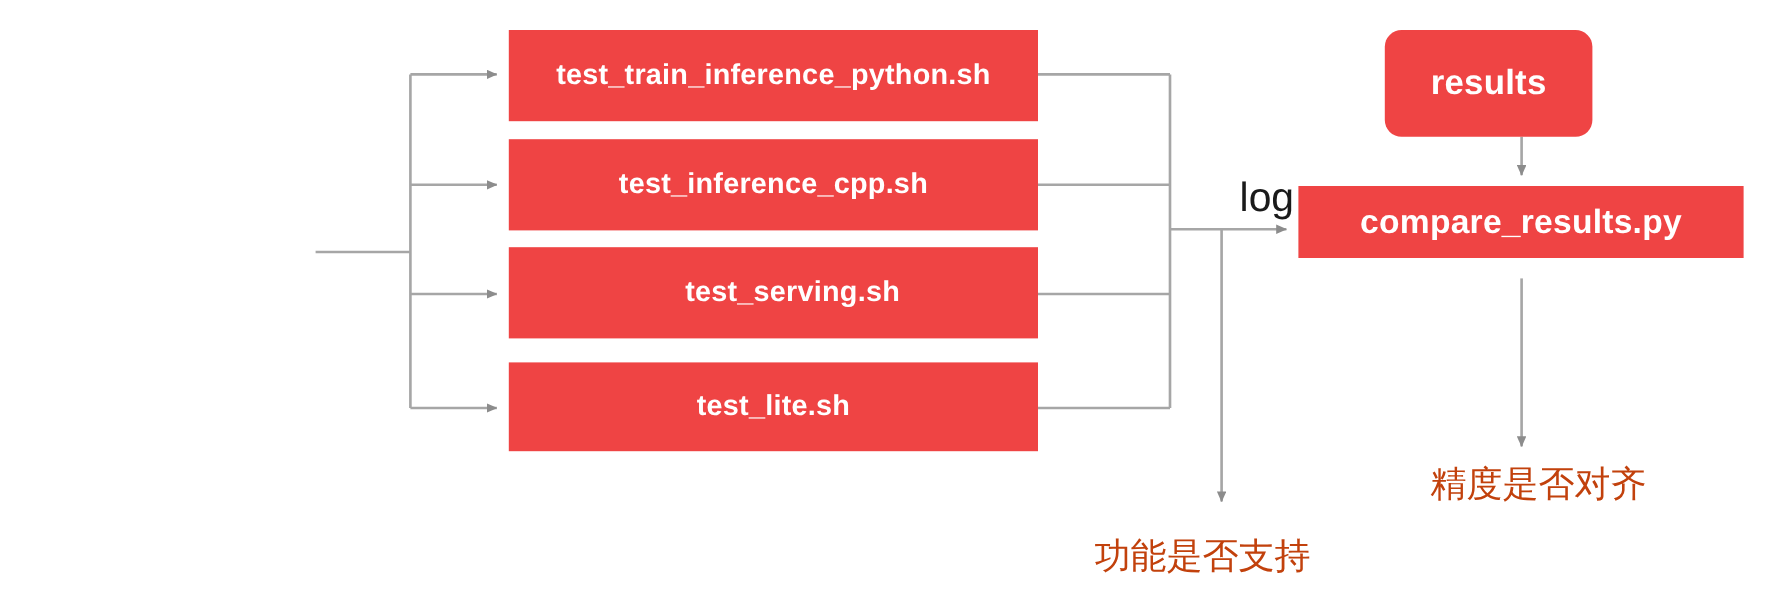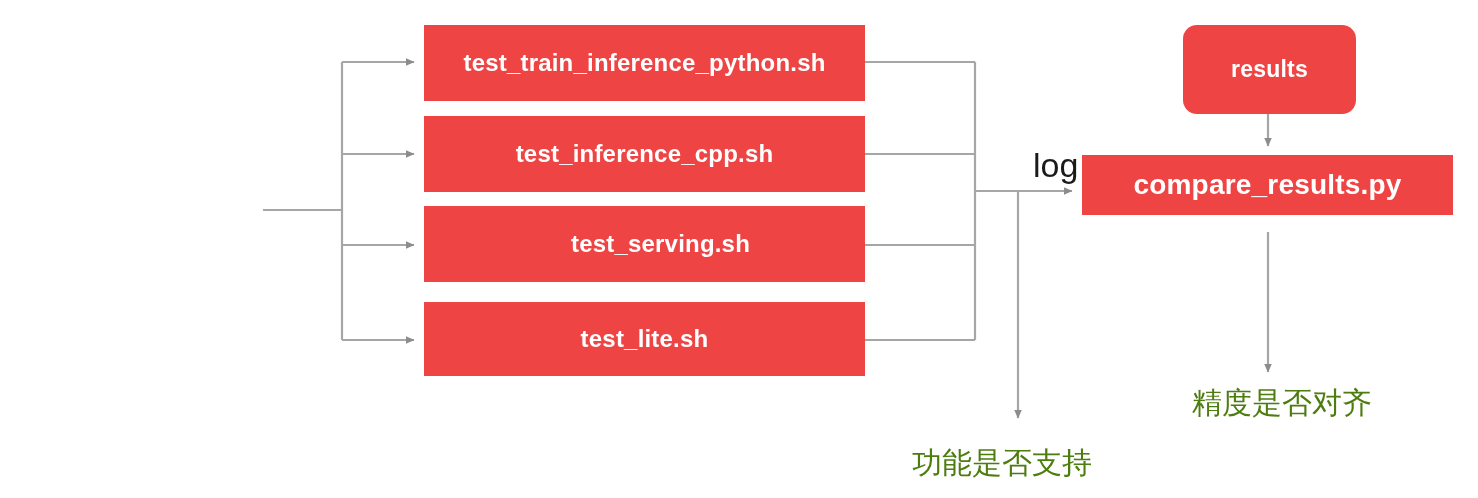--- a/index.html
+++ b/index.html
@@ -49,21 +49,21 @@
   }
   .edge-label {
     position: absolute;
     color: #1a1a1a;
     font-weight: normal;
     white-space: nowrap;
     z-index: 3;
   }
   .note {
     position: absolute;
-    color: #4d7c0f;
+    color: #c2410c;
     font-weight: normal;
     white-space: nowrap;
     z-index: 3;
   }
 </style>
 </head>
 <body>
 
 <div id="canvas">
 
@@ -110,21 +110,21 @@
   </div>
 
   <div class="node" style="left:424px; top:206px; width:441px; height:76px; font-size:24px;padding-left:32px;">
     <span class="node-label">test_serving.sh</span>
   </div>
 
   <div class="node" style="left:424px; top:302px; width:441px; height:74px; font-size:24px;">
     <span class="node-label">test_lite.sh</span>
   </div>
 
-  <div class="node rounded" style="left:1183px; top:25px; width:173px; height:89px; font-size:23px;justify-content:center;">
+  <div class="node rounded" style="left:1154px; top:25px; width:173px; height:89px; font-size:29px;justify-content:center;">
     <span class="node-label">results</span>
   </div>
 
   <div class="node" style="left:1082px; top:155px; width:371px; height:60px; font-size:28px;">
     <span class="node-label">compare_results.py</span>
   </div>
 
   <div class="edge-label" style="left:989px; top:146px; font-size:34px;margin-left:44px;">
     <span>log</span>
   </div>

